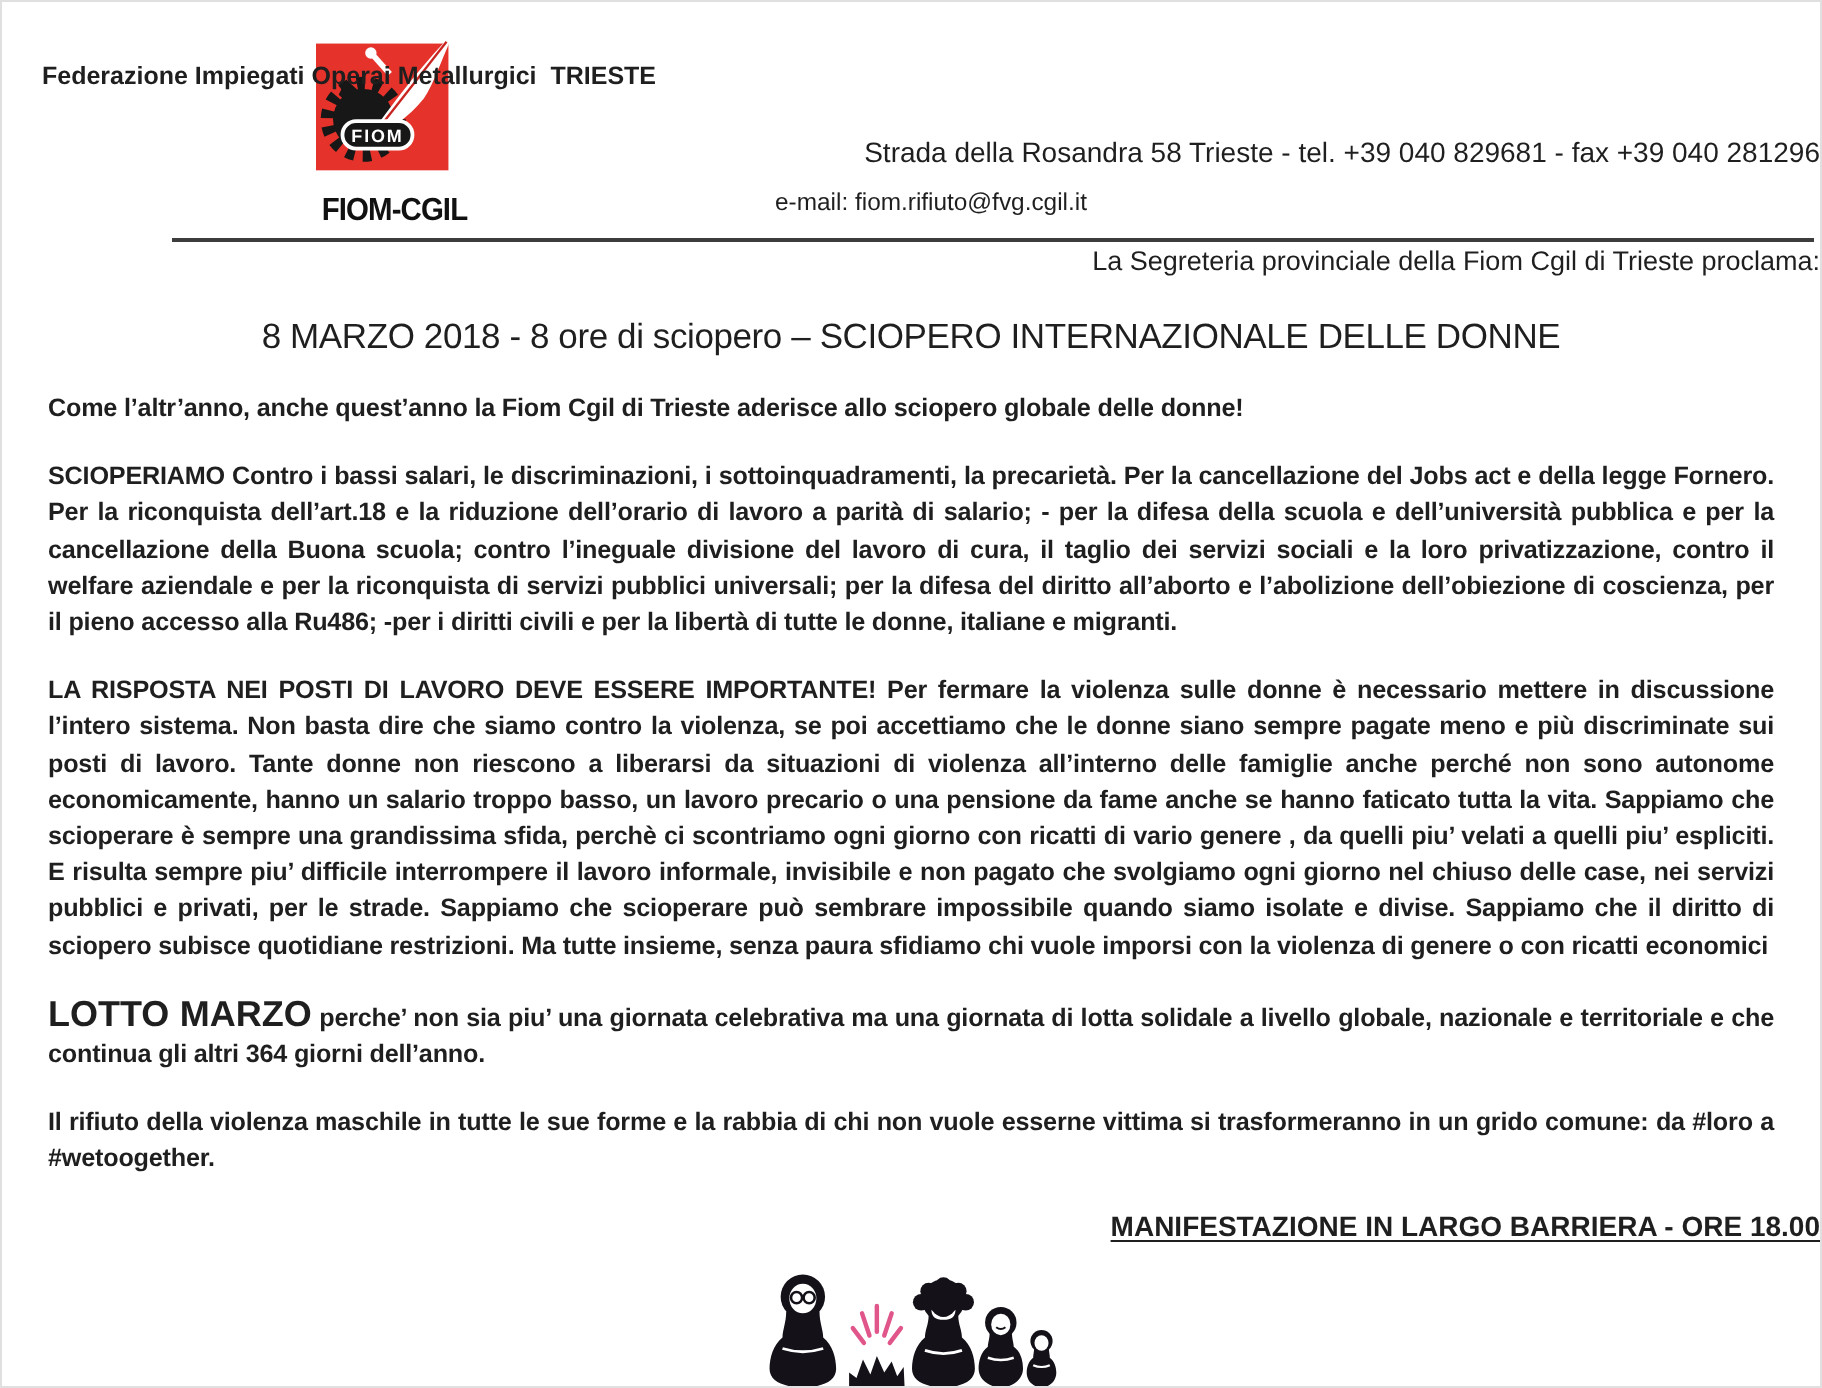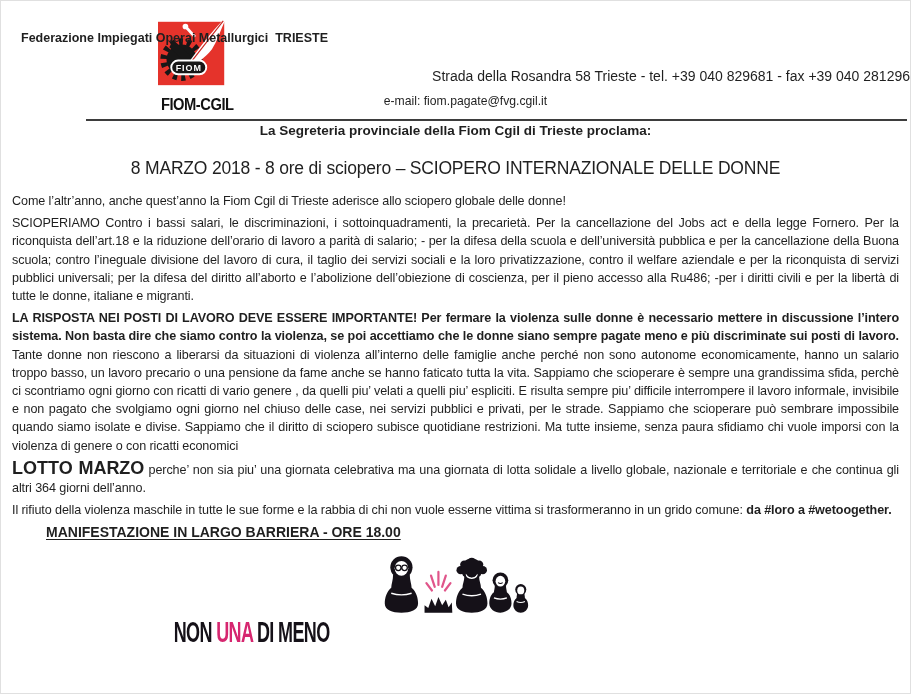--- a/index.html
+++ b/index.html
@@ -20,27 +20,27 @@
   .logo-caption {
     font-weight: bold; font-size: 16px; color: #111; margin-top: 1px;
     transform: scaleX(0.92); transform-origin: center; letter-spacing: -0.5px; white-space: nowrap;
   }
   .org   { position: absolute; top: 30px; left: 20px; right: 0; text-align: left;
            font-weight: bold; font-size: 12.5px; white-space: pre-wrap; }
   .addr  { position: absolute; top: 67px; left: 20px; right: 0; text-align: right; font-size: 14px; }
   .email { position: absolute; top: 93px; left: 20px; right: 0; text-align: center; font-size: 12.2px; }
   
   .rule { border: 0; border-top: 2px solid #3d3d3d; margin: 0 4px 0 85px; width: 821px; }
-  .proclamation { text-align: center; font-weight: bold; font-size: 13.5px; margin-top: 2px; }
+  .proclamation { text-align: right; font-weight: normal; font-size: 13.5px; margin-top: 2px; }
   .title { text-align: center; font-weight: normal; font-size: 17.5px; margin: 20px 0 0 0; letter-spacing: -0.2px; }
   
   .body { margin-top: 13px; padding: 0 7px; font-size: 12.6px; line-height: 18.2px; letter-spacing: -0.1px; }
-  .body p { margin: 4px; text-align: justify; }
+  .body p { margin: 16px; text-align: justify; font-weight: bold; }
   .lotto { font-size: 18px; line-height: 1; letter-spacing: 0; }
-  .manifestation { text-align: left; font-weight: bold; font-size: 14px; margin-top: 5px; margin-left: 45px; }
+  .manifestation { text-align: right; font-weight: bold; font-size: 14px; margin-top: 5px; margin-left: 45px; }
   .manifestation span { text-decoration: underline; text-underline-offset: 2px; }
   
   .numlogo { margin-top: 13px; text-align: left; }
   .numlogo svg { display: block; margin: 0 auto; }
   .num-text {
     margin-top: 2px; font-weight: bold; font-size: 29px; color: #151118;
     letter-spacing: -1px; white-space: nowrap;
     transform: scaleX(0.62); transform-origin: center; line-height: 1.05;
   }
   .num-text .pink { color: #d6266f; }
@@ -66,21 +66,21 @@
         <path d="M30,13 L39,23" stroke="#ffffff" stroke-width="3"></path>
         <circle cx="29" cy="12" r="3" fill="#ffffff"></circle>
 
         <rect x="14" y="48" width="37" height="14.5" rx="7.2" fill="#171717" stroke="#ffffff" stroke-width="2"></rect>
         <text x="32.5" y="59" text-anchor="middle" font-family="Liberation Sans, DejaVu Sans, sans-serif" font-size="9.5" font-weight="bold" letter-spacing="1" fill="#ffffff">FIOM</text>
       </svg>
       <div class="logo-caption">FIOM-CGIL</div>
     </div>
     <div class="org">Federazione Impiegati Operai Metallurgici  TRIESTE</div>
     <div class="addr">Strada della Rosandra 58 Trieste - tel. +39 040 829681 - fax +39 040 281296</div>
-    <div class="email">e-mail: fiom.pagate@fvg.cgil.it</div>
+    <div class="email">e-mail: fiom.rifiuto@fvg.cgil.it</div>
   </div>
 
   <hr class="rule">
 
   <div class="proclamation">La Segreteria provinciale della Fiom Cgil di Trieste proclama:</div>
 
   <h1 class="title">8 MARZO 2018 - 8 ore di sciopero – SCIOPERO INTERNAZIONALE DELLE DONNE</h1>
 
   <div class="body">
     <p><span>Come l’altr’anno, anche quest’anno la Fiom Cgil di Trieste aderisce allo sciopero globale delle donne!</span></p>

